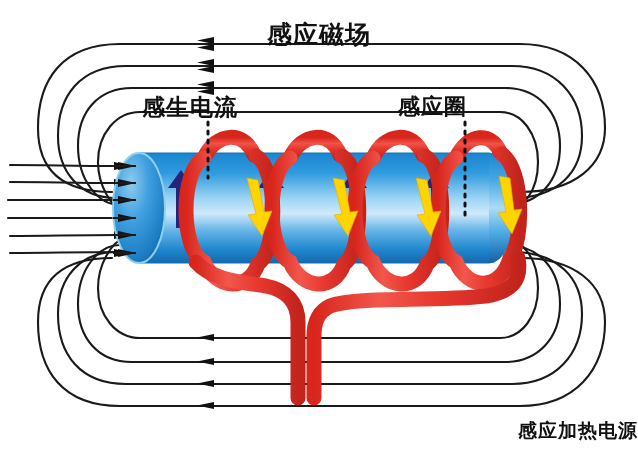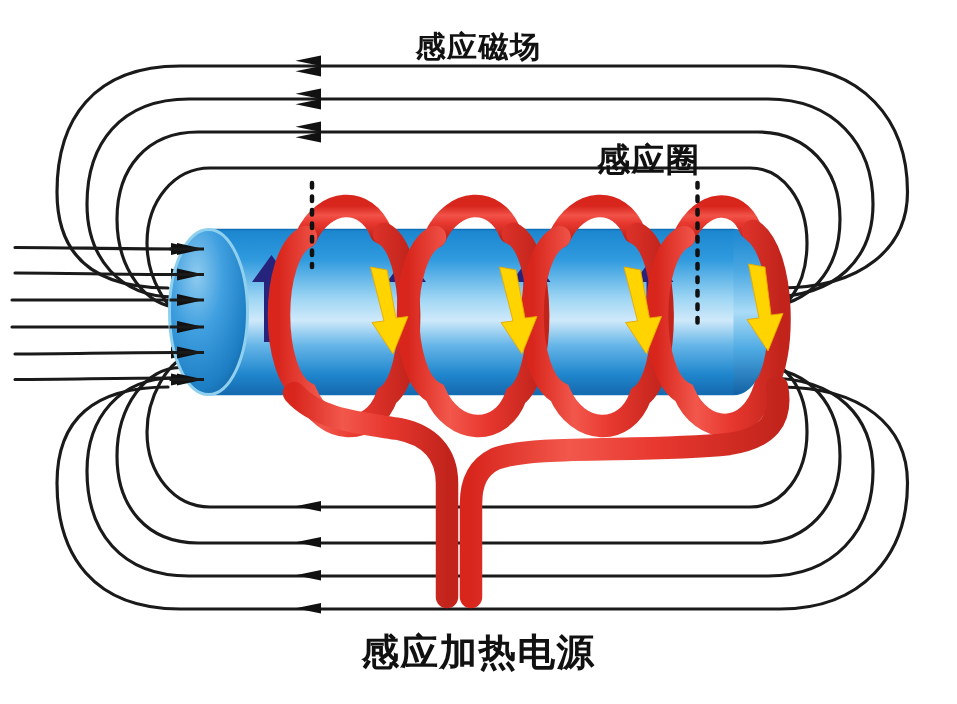--- a/index.html
+++ b/index.html
@@ -13,24 +13,24 @@
   #stage{position:relative;width:638px;height:469px;background:#fff;}
   #diagram{position:absolute;left:0;top:0;width:638px;height:469px;}
   .lbl{
     position:absolute;
     font-weight:bold;
     color:#111;
     white-space:nowrap;
     letter-spacing:1px;
     font-family:"DejaVu Sans","Liberation Sans",sans-serif;
   }
-  #label-field{ left:0; right:0; top:18px; text-align:center; font-size:20px; }
+  #label-field{ left:0; right:0; top:18px; text-align:center; font-size:25px; }
   #label-current{ left:142px; top:92px; font-size:23px; }
   #label-coil{ left:398px; top:92px; font-size:22px; }
-  #label-supply{ left:0; right:0; top:418px; text-align:center; font-size:25px; }
+  #label-supply{ left:0; right:0; top:418px; text-align:right; font-size:19px; }
 </style>
 </head>
 <body>
 
 <div id="stage">
 
   <svg id="diagram" viewBox="0 0 638 469">
     <defs>
 
       <linearGradient id="cylBody" x1="0" y1="0" x2="0" y2="1">
@@ -203,18 +203,19 @@
     </g>
 
     <g stroke="#111" stroke-width="3" stroke-dasharray="3,6" stroke-linecap="round">
       <path d="M 208,122 L 208,178"></path>
       <path d="M 465,122 L 465,216"></path>
     </g>
   </svg>
 
   <div class="lbl" id="label-field">感应磁场</div>
 
+  <div class="lbl" id="label-current">感生电流</div>
 
   <div class="lbl" id="label-coil">感应圈</div>
 
   <div class="lbl" id="label-supply">感应加热电源</div>
 
 </div>
 
 </body></html>

